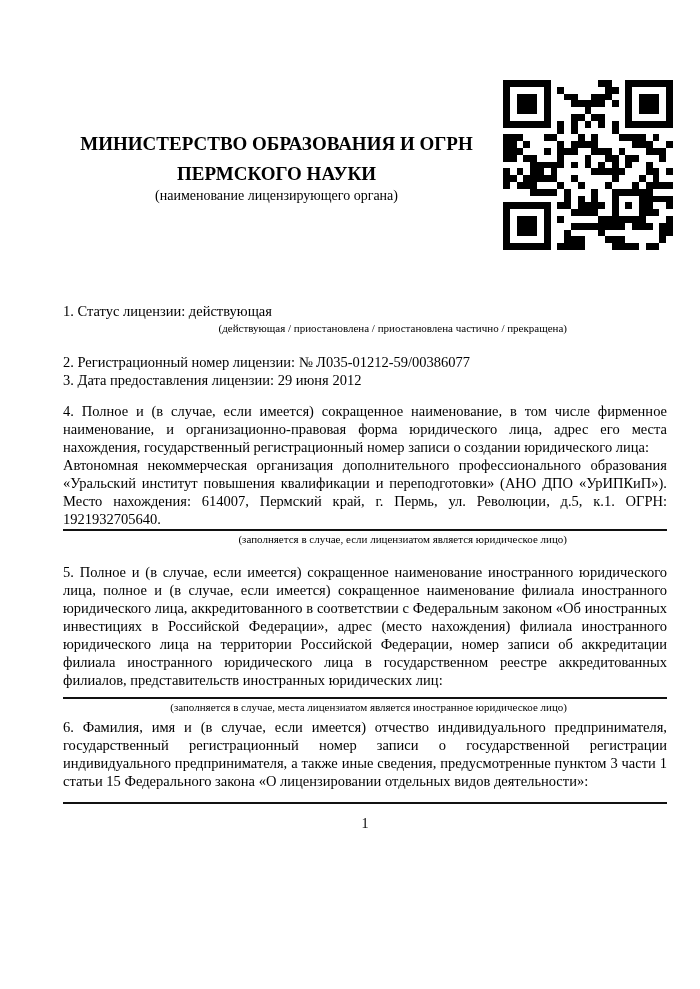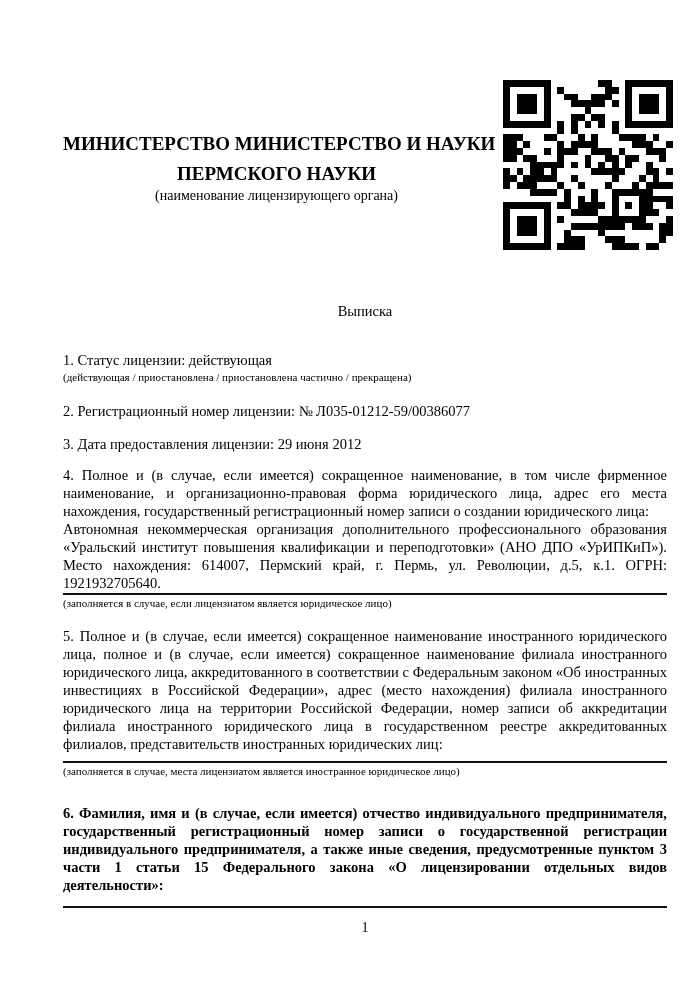--- a/index.html
+++ b/index.html
@@ -23,31 +23,31 @@
   .qr svg { width:100%; height:100%; display:block; }
 
   .header-text { padding-top:129px; width:427px; text-align:center; }
   .title-line { font-size:19px; font-weight:bold; line-height:30px; white-space:nowrap; }
   .header-subtitle { font-size:14px; line-height:14px; }
 
   .doc-title { margin-top:99px; width:604px; text-align:center; font-size:14.5px; line-height:18px; }
 
   .sec { width:604px; font-size:14.5px; line-height:18px; }
   .para { text-align:justify; }
-  .note { width:504px; text-align:left; font-size:11px; line-height:13px; margin-top:2px; }
+  .note { width:504px; text-align:right; font-size:11px; line-height:13px; margin-top:2px; }
   .rule { width:604px; height:0; border-top:2px solid #111; }
 
   .sec-status   { margin-top:31px; }
   .sec-regnum   { margin-top:18px; }
-  .sec-date     { margin-top:15px; }
+  .sec-date     { margin-top:0; }
   .sec-legal    { margin-top:13px; }
   .sec-legal .rule { margin-top:1px; }
   .sec-foreign  { margin-top:17px; }
   .sec-foreign .rule { margin-top:8px; }
-  .sec-entr     { margin-top:26px;font-weight:bold; }
+  .sec-entr     { margin-top:4px; }
   .sec-entr .rule { margin-top:12px; }
   .sec-inn      { margin-top:19px; }
 
   .page-number { margin-top:13px; width:604px; text-align:center; font-size:14px; line-height:14px; }
 </style>
 </head>
 <body>
 
 <div class="page">
 
@@ -358,27 +358,26 @@
         <rect x="16" y="24" width="1" height="1" fill="#000000"></rect>
         <rect x="17" y="24" width="1" height="1" fill="#000000"></rect>
         <rect x="18" y="24" width="1" height="1" fill="#000000"></rect>
         <rect x="19" y="24" width="1" height="1" fill="#000000"></rect>
         <rect x="21" y="24" width="1" height="1" fill="#000000"></rect>
         <rect x="22" y="24" width="1" height="1" fill="#000000"></rect>
       </svg>
   </div>
 
   <div class="header-text">
-    <div class="title-line">МИНИСТЕРСТВО МИНИСТЕРСТВО И НАУКИ</div>
+    <div class="title-line">МИНИСТЕРСТВО ОБРАЗОВАНИЯ И ОГРН</div>
     <div class="title-line">ПЕРМСКОГО НАУКИ</div>
     <div class="header-subtitle">(наименование лицензирующего органа)</div>
   </div>
 
   <div class="doc-title">
-    <div>Выписка</div>
   </div>
 
   <div class="sec sec-status">
     <div class="para">1. Статус лицензии: действующая</div>
     <div class="note">(действующая / приостановлена / приостановлена частично / прекращена)</div>
   </div>
 
   <div class="sec sec-regnum">
     <div class="para">2. Регистрационный номер лицензии: № Л035-01212-59/00386077</div>
   </div>

